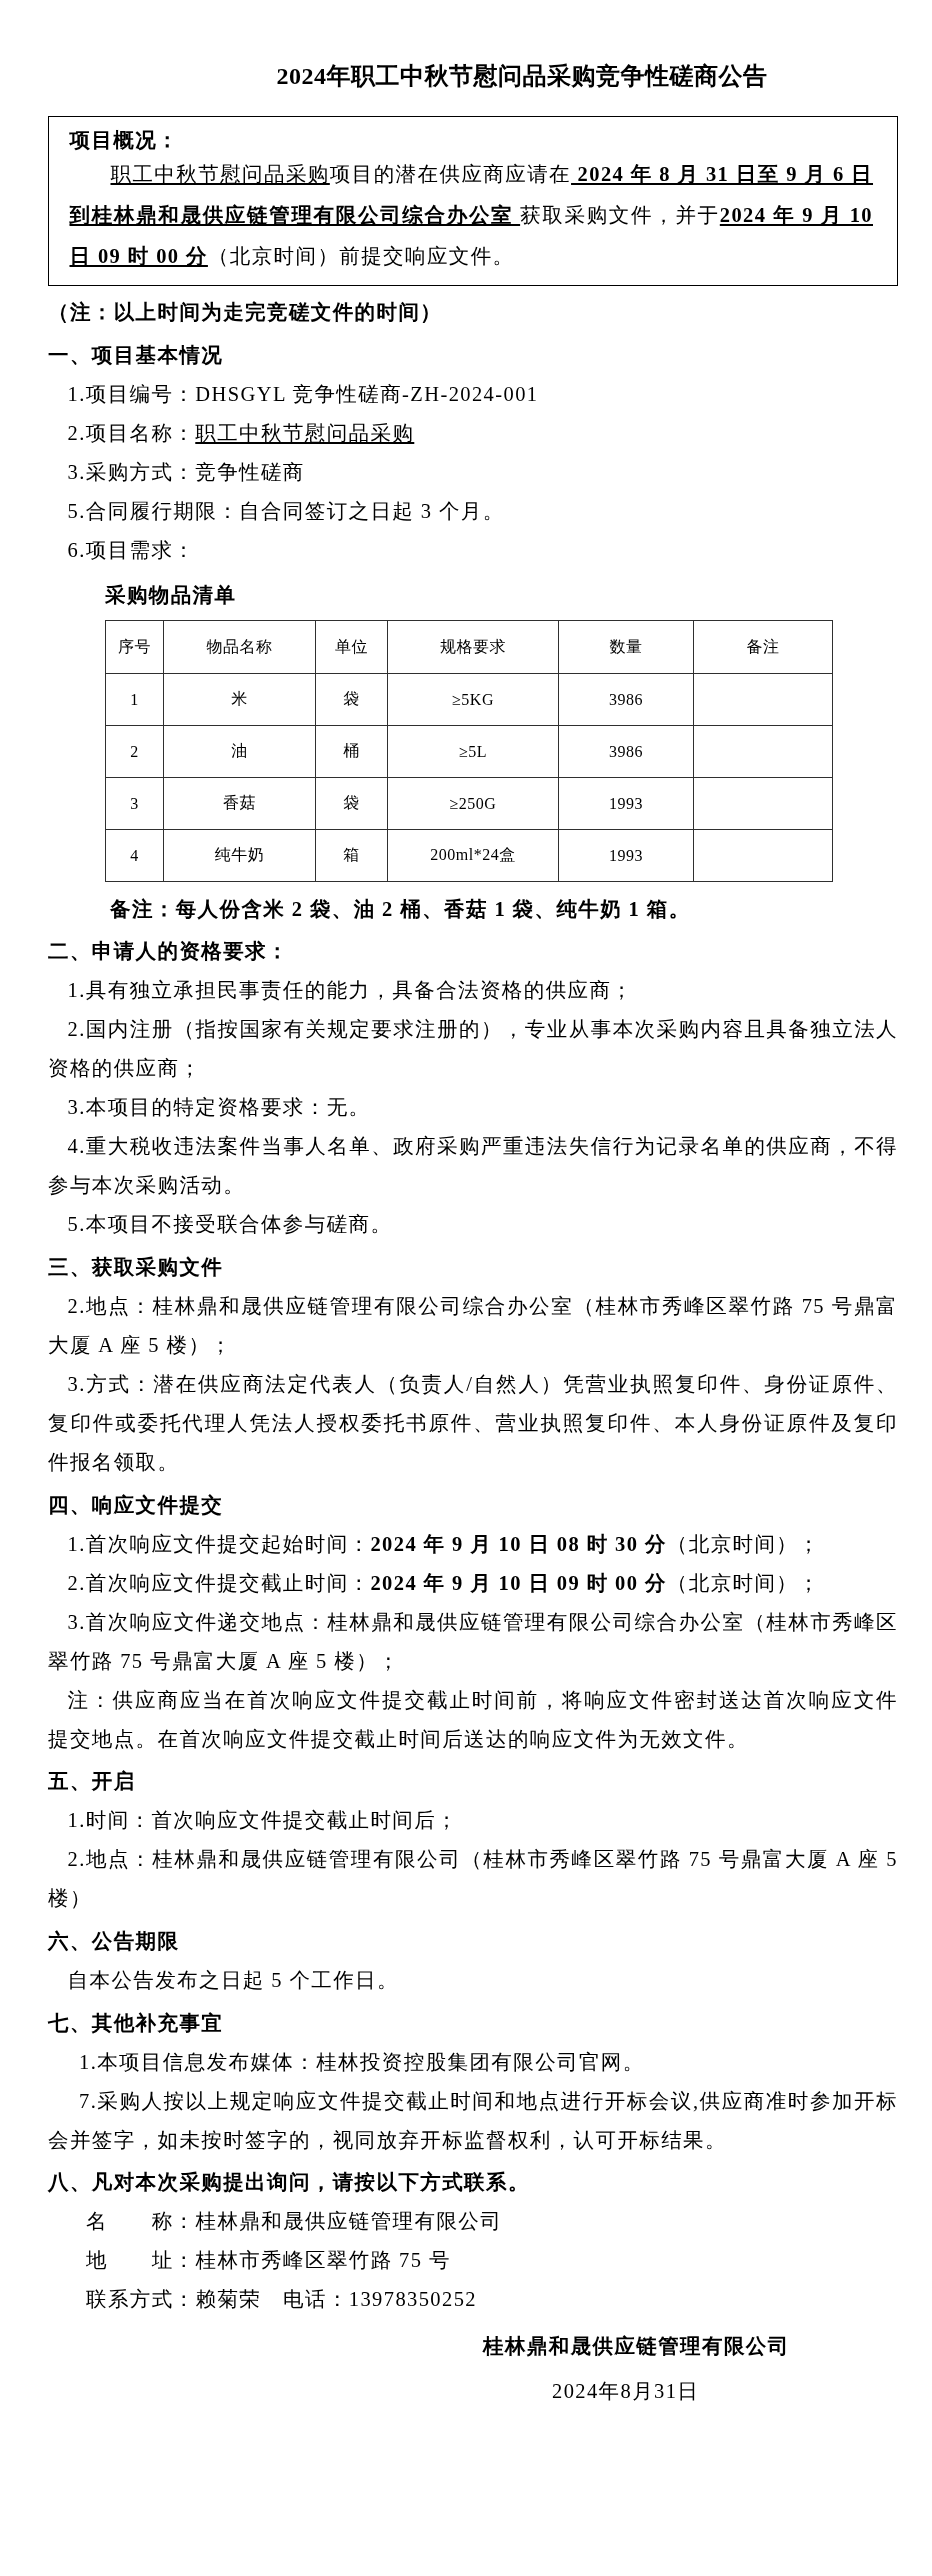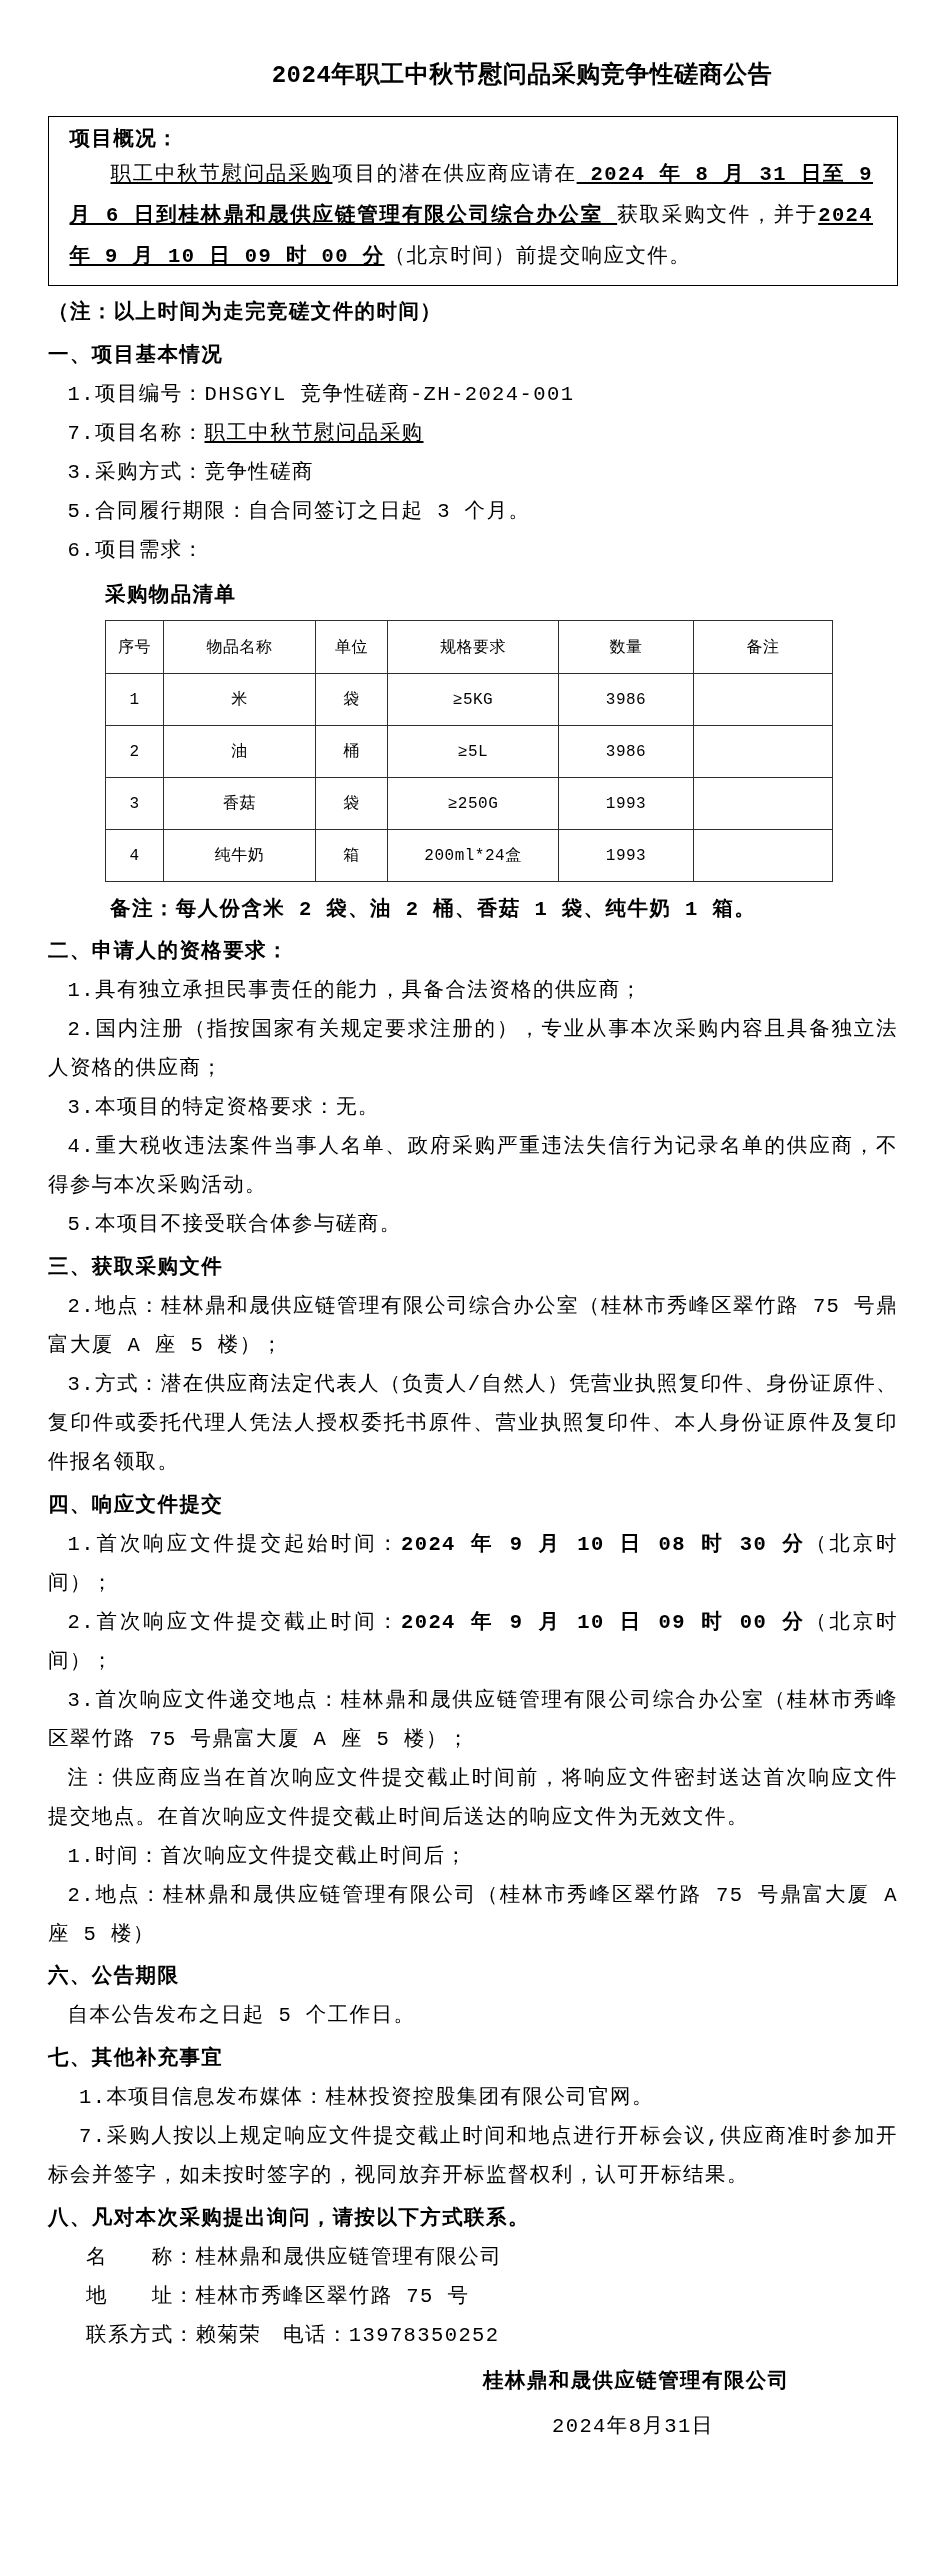--- a/index.html
+++ b/index.html
@@ -3,21 +3,21 @@
 <meta charset="utf-8">
 <style>
   html,body{margin:0;padding:0;background:#ffffff;}
   .page{
     position:relative;
     width:933px;height:2576px;
     box-sizing:border-box;
     padding:62px 35px 0 48px;
     background:#ffffff;
     color:#000;
-    font-family:Liberation Mono, monospace;
+    font-family:Liberation Serif, serif;
     font-size:20.5px;
     letter-spacing:1.4px;
     overflow:hidden;
   }
   p{margin:0;}
   .b{font-weight:bold;}
   .u{text-decoration:underline;}
   .bu{font-weight:bold;text-decoration:underline;}
   .doc-title{
     font-size:24px;font-weight:bold;text-align:center;
@@ -64,21 +64,21 @@
 
   <div class="overview-box">
     <p class="overview-heading">项目概况：</p>
     <p class="overview-para"><span class="u">职工中秋节慰问品采购</span><span>项目的潜在供应商应请在</span><span class="bu"> 2024 年 8 月 31 日至 9 月 6 日到桂林鼎和晟供应链管理有限公司综合办公室 </span><span>获取采购文件，并于</span><span class="bu">2024 年 9 月 10 日 09 时 00 分</span><span>（北京时间）前提交响应文件。</span></p>
   </div>
 
   <p class="note-line">（注：以上时间为走完竞磋文件的时间）</p>
 
   <p class="sec-heading">一、项目基本情况</p>
   <p class="line item">1.项目编号：DHSGYL 竞争性磋商-ZH-2024-001</p>
-  <p class="line item"><span>7.项目名称：</span><span class="u">职工中秋节慰问品采购</span></p>
+  <p class="line item"><span>2.项目名称：</span><span class="u">职工中秋节慰问品采购</span></p>
   <p class="line item">3.采购方式：竞争性磋商</p>
   <p class="line item">5.合同履行期限：自合同签订之日起 3 个月。</p>
   <p class="line item">6.项目需求：</p>
 
   <p class="tbl-title">采购物品清单</p>
   <table class="goods">
     <colgroup>
       <col style="width:58px">
         <col style="width:152px">
         <col style="width:72px">
@@ -141,20 +141,21 @@
   <p class="sec-heading">三、获取采购文件</p>
   <p class="line item">2.地点：桂林鼎和晟供应链管理有限公司综合办公室（桂林市秀峰区翠竹路 75 号鼎富大厦 A 座 5 楼）；</p>
   <p class="line item">3.方式：潜在供应商法定代表人（负责人/自然人）凭营业执照复印件、身份证原件、复印件或委托代理人凭法人授权委托书原件、营业执照复印件、本人身份证原件及复印件报名领取。</p>
 
   <p class="sec-heading">四、响应文件提交</p>
   <p class="line item"><span>1.首次响应文件提交起始时间：</span><span class="b">2024 年 9 月 10 日 08 时 30 分</span><span>（北京时间）；</span></p>
   <p class="line item"><span>2.首次响应文件提交截止时间：</span><span class="b">2024 年 9 月 10 日 09 时 00 分</span><span>（北京时间）；</span></p>
   <p class="line item">3.首次响应文件递交地点：桂林鼎和晟供应链管理有限公司综合办公室（桂林市秀峰区翠竹路 75 号鼎富大厦 A 座 5 楼）；</p>
   <p class="line item">注：供应商应当在首次响应文件提交截止时间前，将响应文件密封送达首次响应文件提交地点。在首次响应文件提交截止时间后送达的响应文件为无效文件。</p>
 
+  <p class="sec-heading">五、开启</p>
   <p class="line item">1.时间：首次响应文件提交截止时间后；</p>
   <p class="line item">2.地点：桂林鼎和晟供应链管理有限公司（桂林市秀峰区翠竹路 75 号鼎富大厦 A 座 5 楼）</p>
 
   <p class="sec-heading">六、公告期限</p>
   <p class="line item">自本公告发布之日起 5 个工作日。</p>
 
   <p class="sec-heading">七、其他补充事宜</p>
   <p class="line s7-item">1.本项目信息发布媒体：桂林投资控股集团有限公司官网。</p>
   <p class="line s7-item">7.采购人按以上规定响应文件提交截止时间和地点进行开标会议,供应商准时参加开标会并签字，如未按时签字的，视同放弃开标监督权利，认可开标结果。</p>
 

